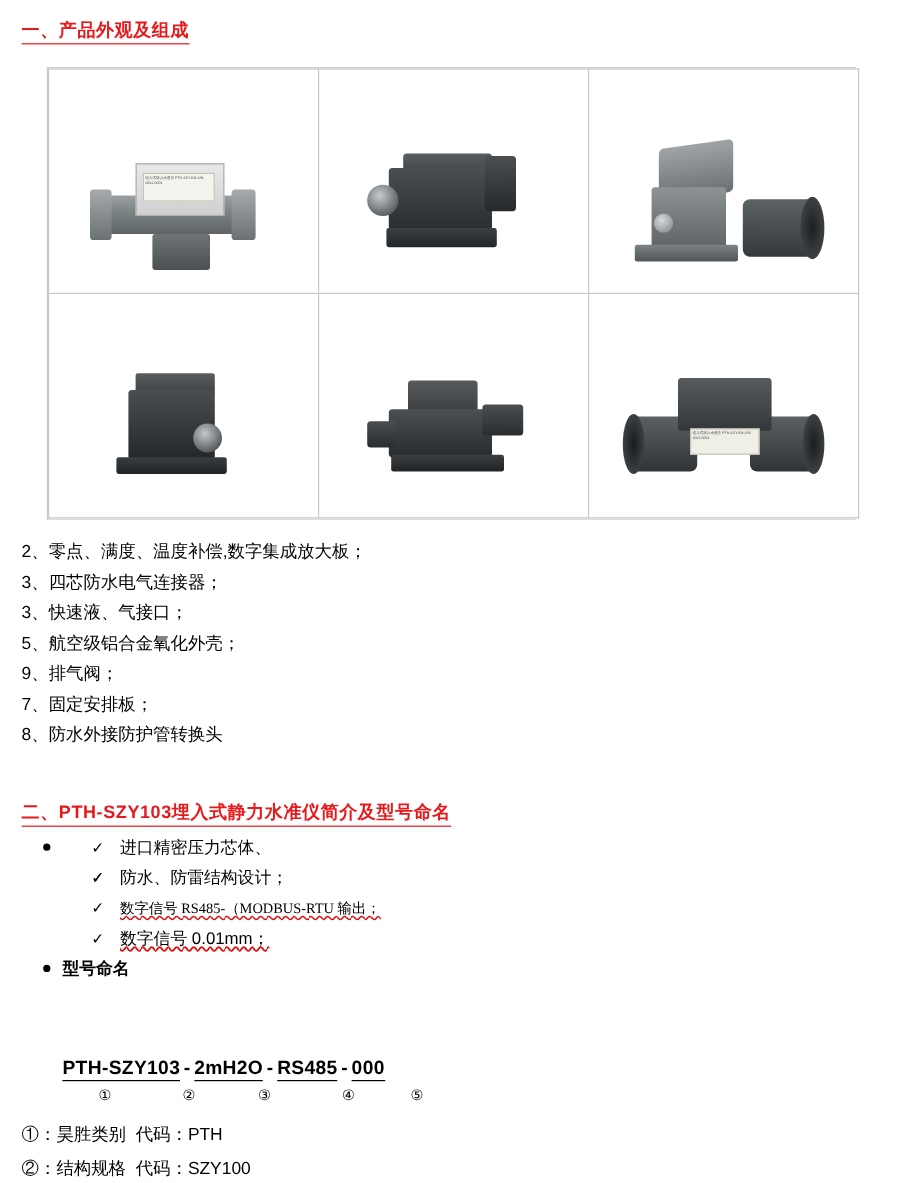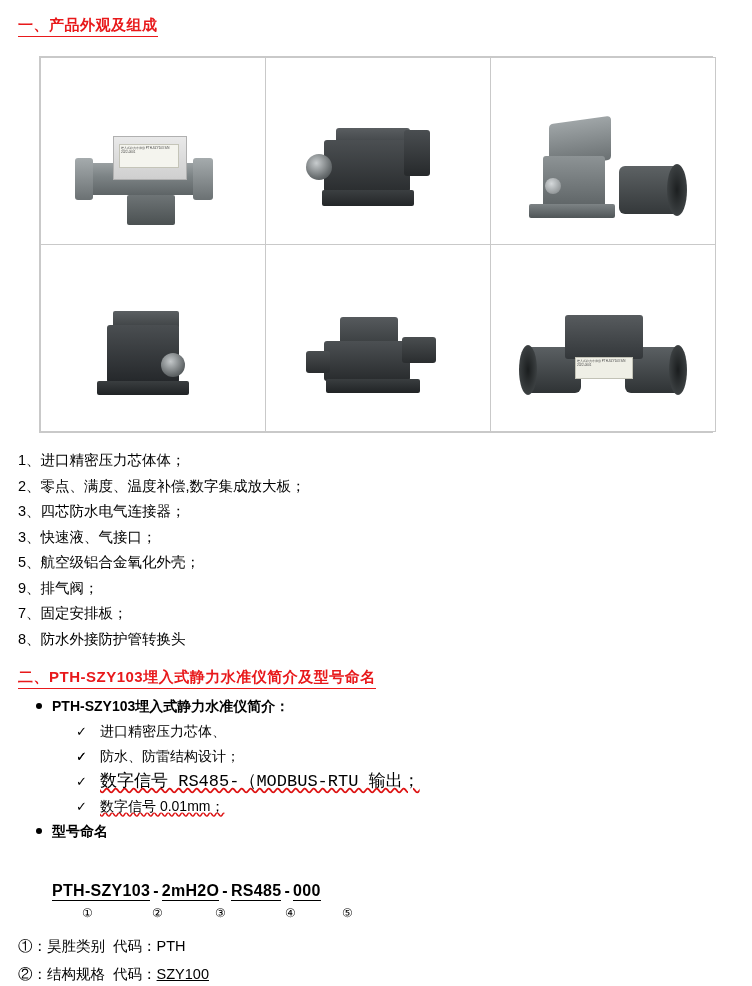--- a/index.html
+++ b/index.html
@@ -292,22 +292,22 @@
     line-height: 25px;
     position: relative;
   }
   .b-lvl2 .check {
     position: absolute;
     left: 76px;
     top: 0;
     font-size: 13px;
   }
   .mono {
-    font-family: Liberation Mono, monospace;
-    font-size: 17px;
+    font-family: Liberation Serif, serif;
+    font-size: 12px;
   }
   .wavy {
     text-decoration: underline;
     text-decoration-style: wavy;
     text-decoration-color: #d11;
   }
 
   
   .model-line {
     position: absolute;
@@ -334,21 +334,21 @@
   .circ {
     position: absolute;
     font-size: 12px;
   }
   .code-row {
     position: absolute;
     left: 18px;
     font-size: 14.5px;
     line-height: 24px;
   }
-  .u-line { text-decoration: underline; }
+  .u-line { }
 </style>
 </head>
 <body>
 
 <div class="page">
 
   <div class="heading1-pos heading-wrap">
     <span class="section-heading heading-underline">一、产品外观及组成</span>
   </div>
 
@@ -417,38 +417,36 @@
 PTH-SZY103
 S/N 2022-0001</div>
           </div>
         </td>
       </tr>
     </tbody>
       </table>
   </div>
 
   <div class="num-list">
-    <div>1、进口精密压力芯体体；</div>
     <div>2、零点、满度、温度补偿,数字集成放大板；</div>
     <div>3、四芯防水电气连接器；</div>
     <div>3、快速液、气接口；</div>
     <div>5、航空级铝合金氧化外壳；</div>
     <div>9、排气阀；</div>
     <div>7、固定安排板；</div>
     <div>8、防水外接防护管转换头</div>
   </div>
 
   <div class="heading2-pos heading-wrap">
     <span class="section-heading heading-underline">二、PTH-SZY103埋入式静力水准仪简介及型号命名</span>
   </div>
 
   <div class="bullets">
     <div class="b-lvl1">
       <span class="dot"></span>
-      <span>PTH-SZY103埋入式静力水准仪简介：</span>
     </div>
     <div class="b-lvl2">
       <span class="check">✓</span>
       <span>进口精密压力芯体、</span>
     </div>
     <div class="b-lvl2">
       <span class="check">✓</span>
     </div>
     <div class="b-lvl2">
       <span class="check">✓</span>

